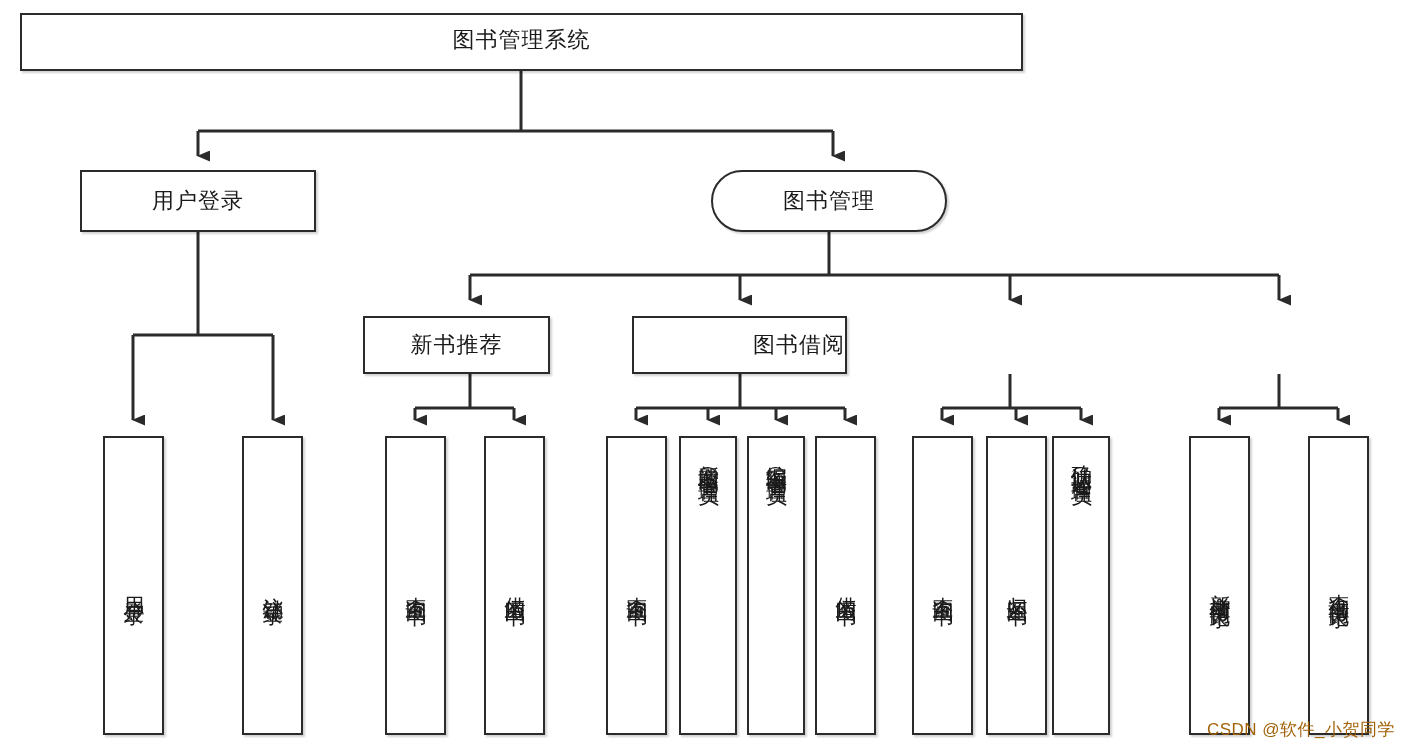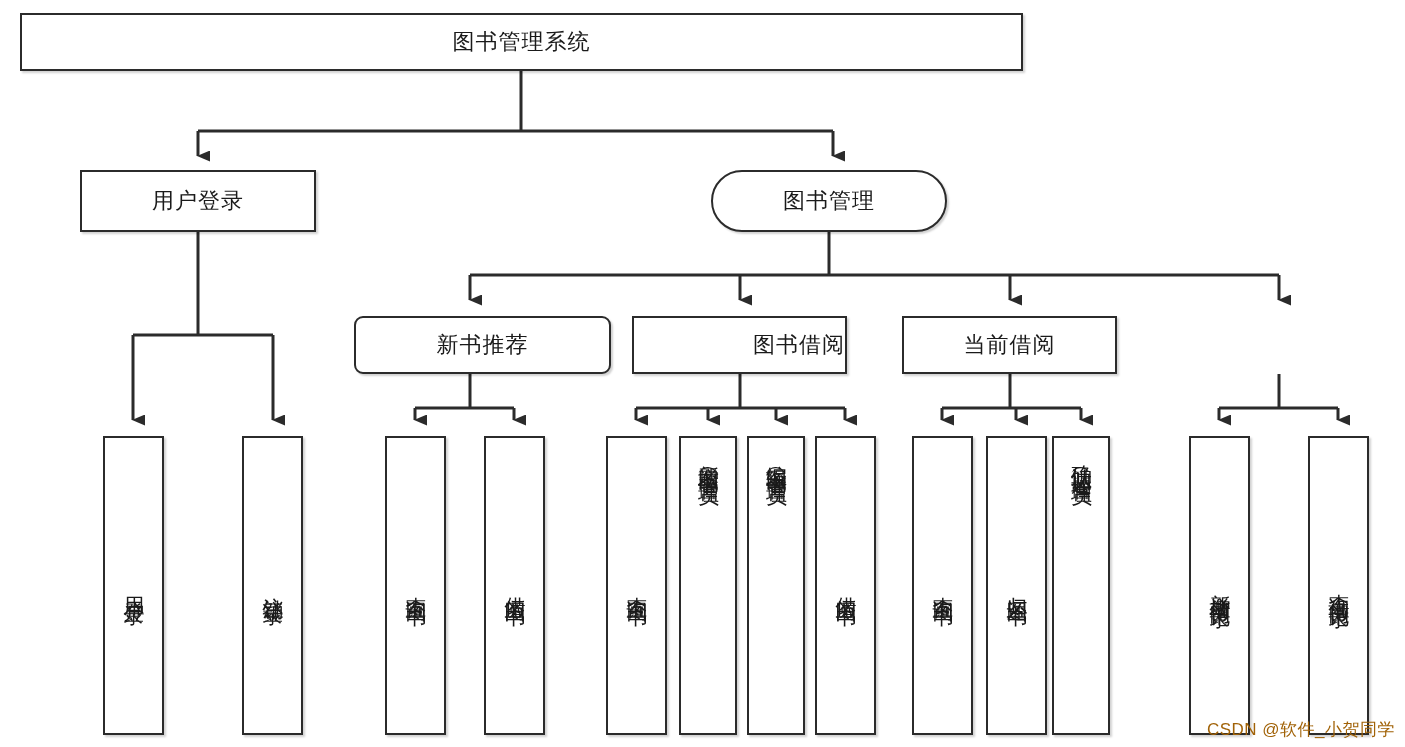--- a/index.html
+++ b/index.html
@@ -118,39 +118,36 @@
       <path d="M1016,408 L1016,420" marker-end="url(#arrowhead)"></path>
       <path d="M1081,408 L1081,420" marker-end="url(#arrowhead)"></path>
 
       <path d="M1279,374 L1279,408"></path>
       <path d="M1219,408 L1338,408"></path>
       <path d="M1219,408 L1219,420" marker-end="url(#arrowhead)"></path>
       <path d="M1338,408 L1338,420" marker-end="url(#arrowhead)"></path>
     </g>
   </svg>
 
-  <div class="node horiz" style="left:20px;top:13px;width:1003px;height:58px;">
+  <div class="node horiz" style="left:20px;top:13px;width:1003px;height:58px;font-family:Liberation Mono, monospace;">
     <span>图书管理系统</span>
   </div>
 
   <div class="node horiz" style="left:80px;top:170px;width:236px;height:62px;">
     <span>用户登录</span>
   </div>
   <div class="node horiz" style="left:711px;top:170px;width:236px;height:62px;border-radius:31px;">
     <span>图书管理</span>
   </div>
 
-  <div class="node horiz" style="left:354px;top:316px;width:257px;height:58px;border-radius:9px;">
+  <div class="node horiz" style="left:363px;top:316px;width:187px;height:58px;">
     <span>新书推荐</span>
   </div>
   <div class="node horiz" style="left:632px;top:316px;width:215px;height:58px;justify-content:flex-end;">
     <span>图书借阅</span>
-  </div>
-  <div class="node horiz" style="left:902px;top:316px;width:215px;height:58px;">
-    <span>当前借阅</span>
   </div>
 
   <div class="node vert align-mid" style="left:103px;top:436px;width:61px;height:299px;">
     <span class="vtext">用户登录</span>
   </div>
   <div class="node vert align-mid" style="left:242px;top:436px;width:61px;height:299px;">
     <span class="vtext">注销登录</span>
   </div>
 
   <div class="node vert align-mid" style="left:385px;top:436px;width:61px;height:299px;">

